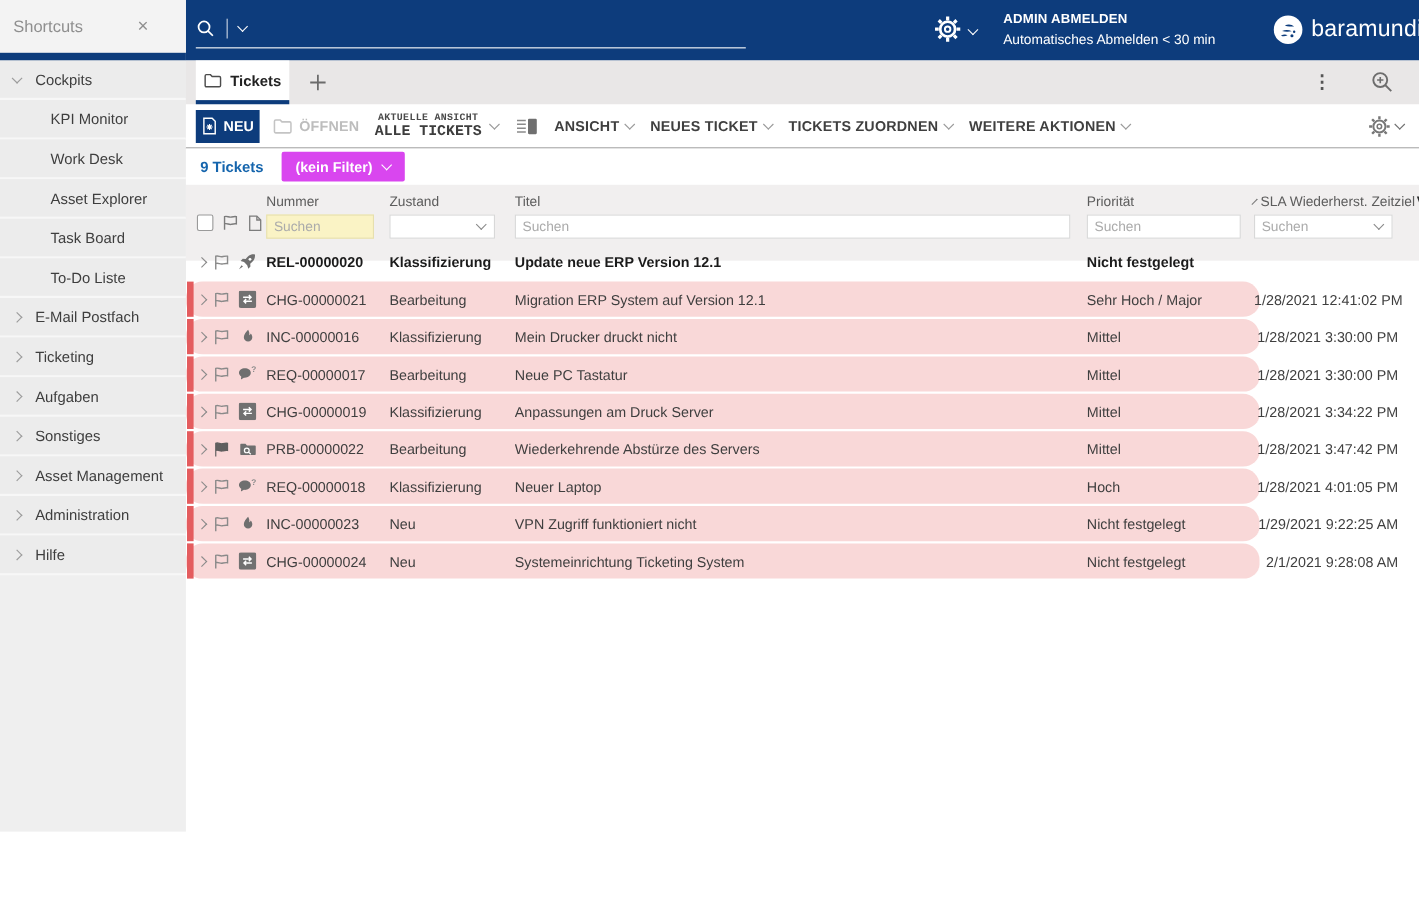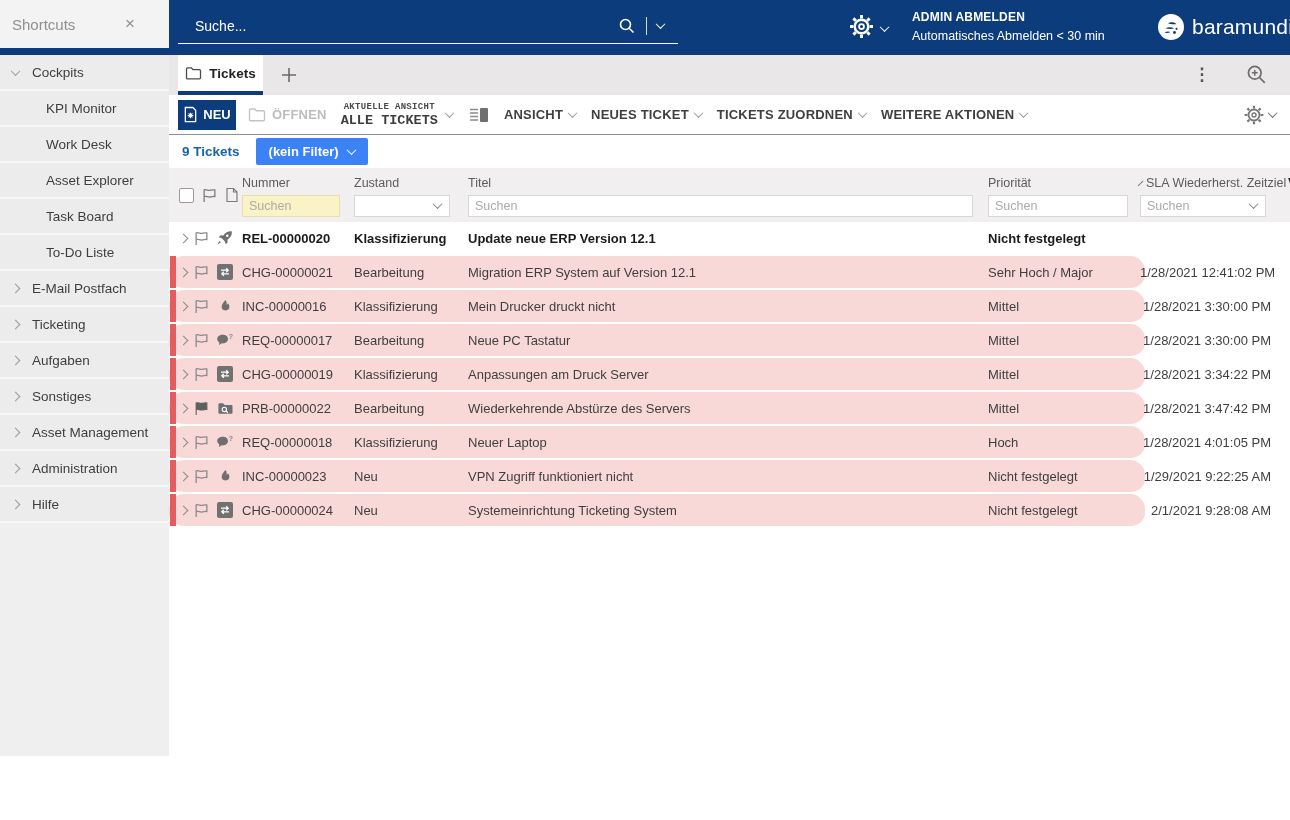--- a/index.html
+++ b/index.html
@@ -69,27 +69,27 @@
   #ansicht-icon { margin-left:16px; }
   .tb-menu { margin-left:15px; display:flex; align-items:center; gap:6px;
              font-size:13px; font-weight:700; color:#3f3f3f; letter-spacing:.2px; }
   .tb-menu .chev { color:#9a9a9a; }
   #tb-spacer { flex:1; }
   #tb-gear { margin-right:14px; color:#6f6f6f; display:flex; align-items:center; gap:4px; }
 
   #filterbar { position:absolute; left:0; top:80px; width:1121px; height:33px; background:#fff;
                display:flex; align-items:center; }
   #ticket-count { margin-left:13px; font-size:13.5px; font-weight:700; color:#1565ad; }
-  #filter-btn { margin-left:16px; height:27px; background:#3b82f6; color:#fff; border-radius:2px;
+  #filter-btn { margin-left:16px; height:27px; background:#d946ef; color:#fff; border-radius:2px;
                 display:flex; align-items:center; gap:9px; padding:0 13px;
                 font-size:13px; font-weight:700; }
 
   
   .grid { display:grid; grid-template-columns:73px 112px 114px 520px 152px 139px 1fr; }
-  #thead { position:absolute; left:0; top:113px; width:1121px; height:54px; background:#f1efef; }
+  #thead { position:absolute; left:0; top:113px; width:1121px; height:69px; background:#f1efef; }
   .th { padding-top:8px; }
   .th .lbl { font-size:12.5px; color:#5c5c5c; white-space:nowrap; display:flex; align-items:center; gap:4px; }
   .th .lbl .chev { color:#7d7d7d; margin-right:1px; }
   .th input { margin-top:5px; height:22px; width:100%; border:1px solid #d8d8d8; background:#fff;
               font-size:12.5px; padding:0 6px; color:#444; font-family:inherit; outline:none; }
   .th input::placeholder { color:#ababab; }
   .th .combo { position:relative; margin-top:5px; }
   .th .combo input { margin-top:0; }
   .th .combo .chev { position:absolute; right:9px; top:7px; color:#8a8a8a; }
   #th-icons { display:flex; align-items:center; gap:8px; padding:0 0 0 10px; }
@@ -113,21 +113,20 @@
   .row.emph .cell { font-weight:700; color:#1b1b1b; }
   .ticon { width:17px; height:17px; display:inline-flex; align-items:center; justify-content:center; }
 
   svg { display:block; }
 </style>
 </head>
 <body>
 
 <div id="topbar">
   <div id="search-zone">
-    <span id="search-text">Suche...</span>
     <span class="mag">
       <svg width="18" height="18" viewBox="0 0 18 18">
           <circle cx="7.5" cy="7.5" r="5" fill="none" stroke="#fff" stroke-width="1.6"></circle>
           <path d="M11.2 11.2l4.3 4.3" stroke="#fff" stroke-width="1.6"></path>
         </svg>
     </span>
     <span id="search-divider"></span>
     <span id="search-chev" class="chev down"></span>
   </div>
   <div id="gear-zone">

